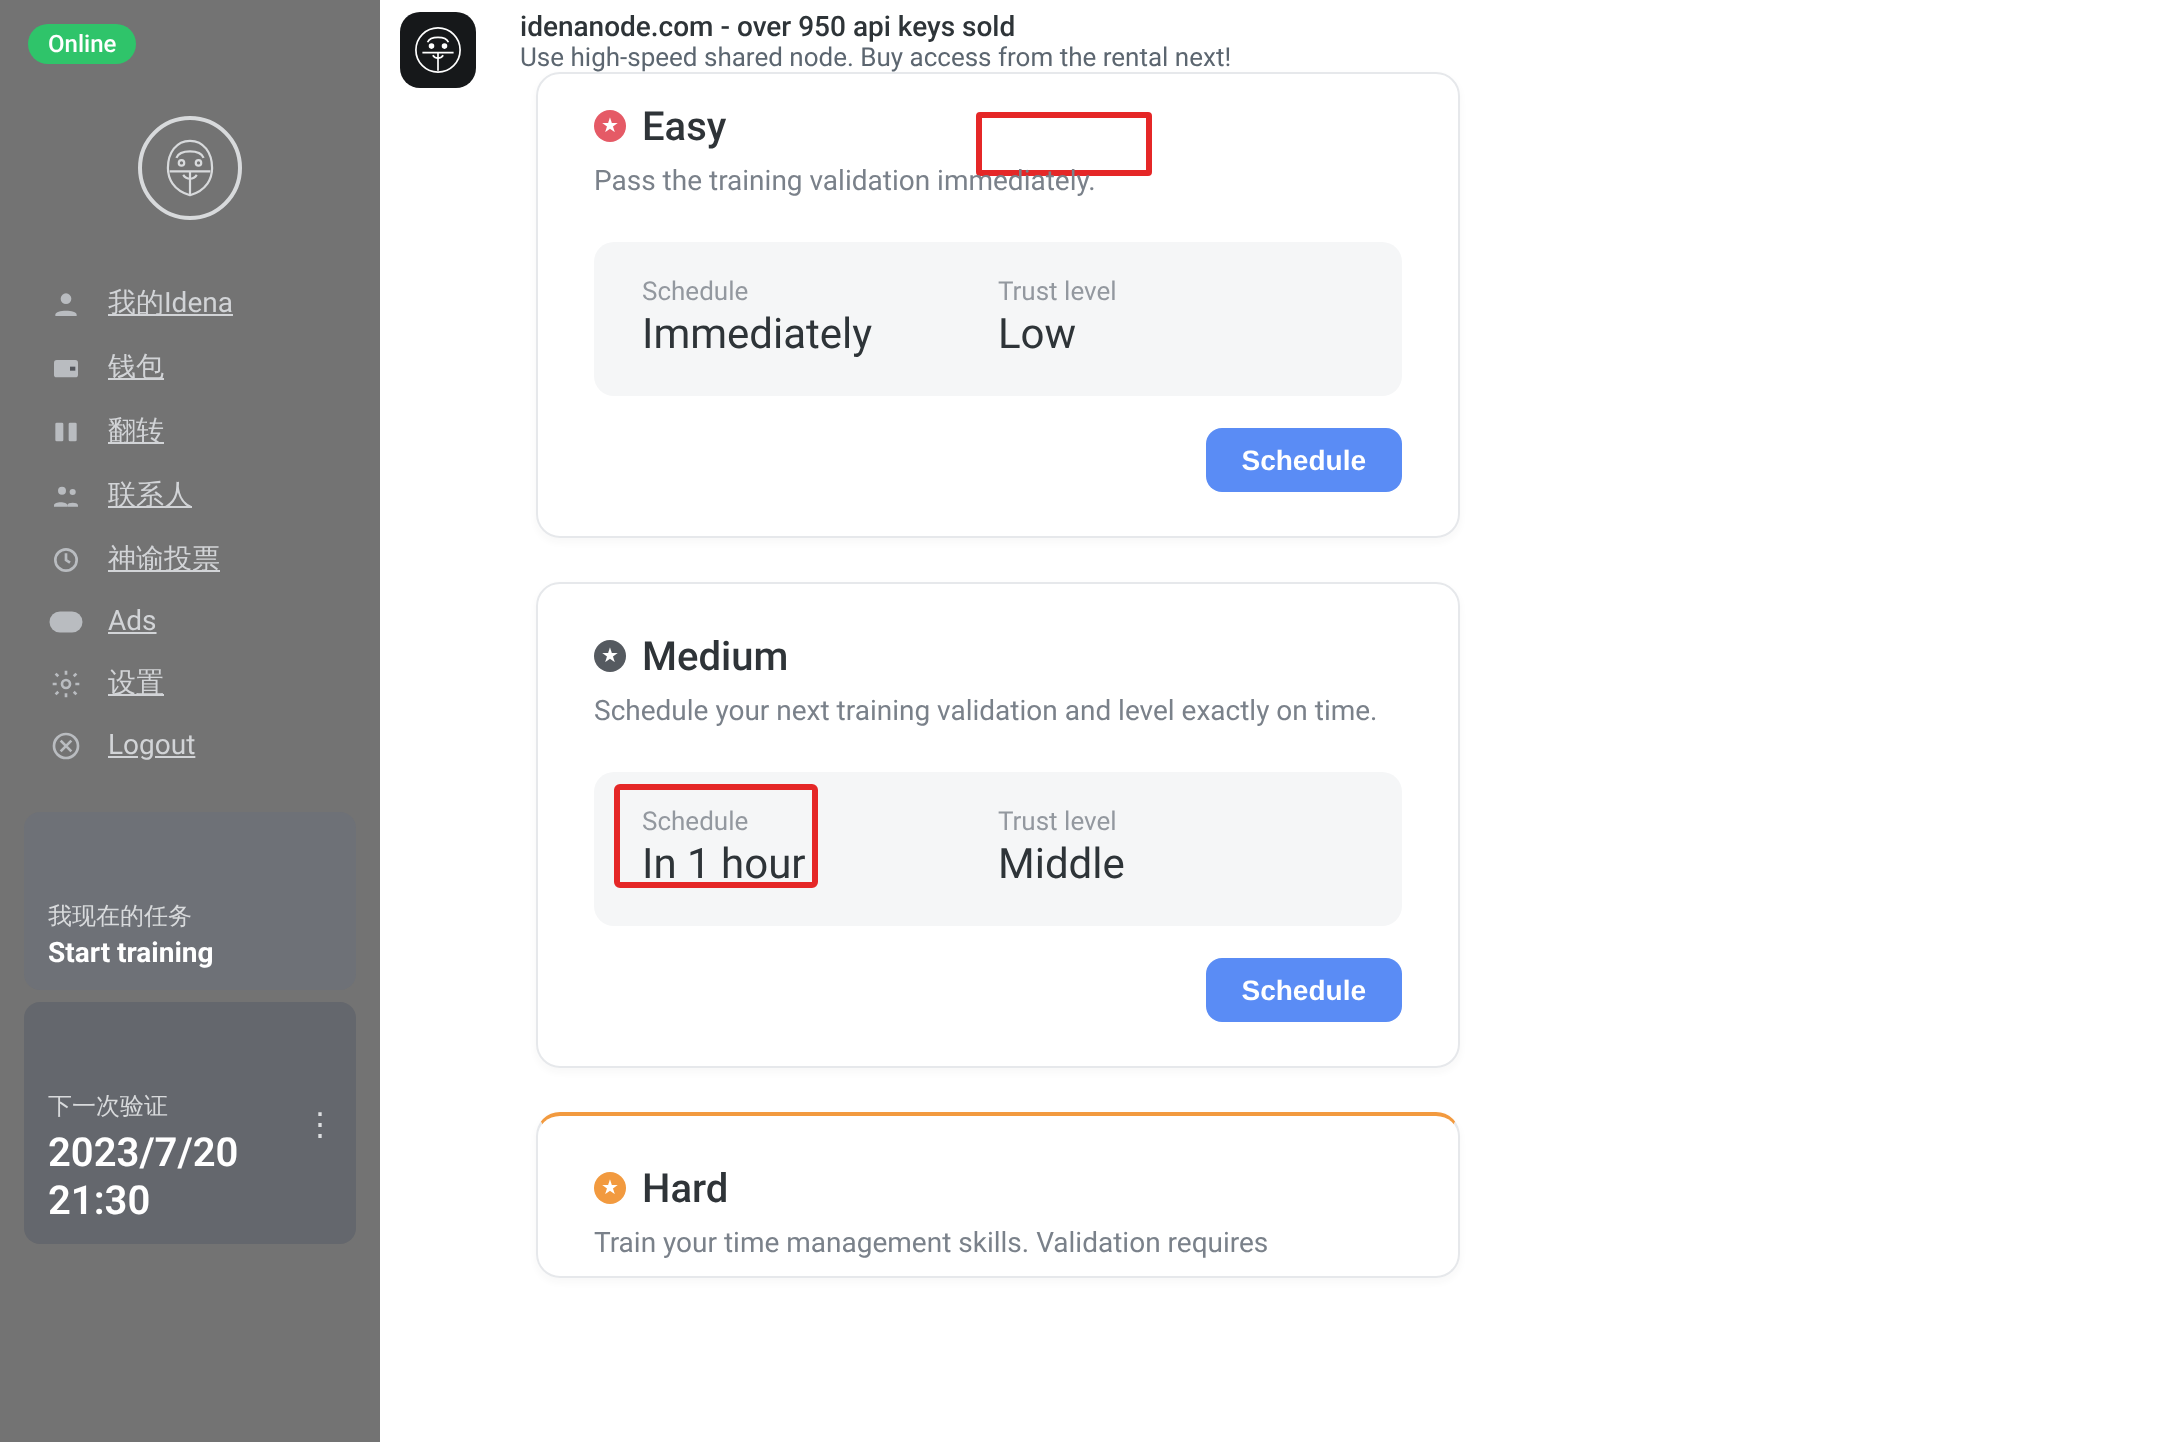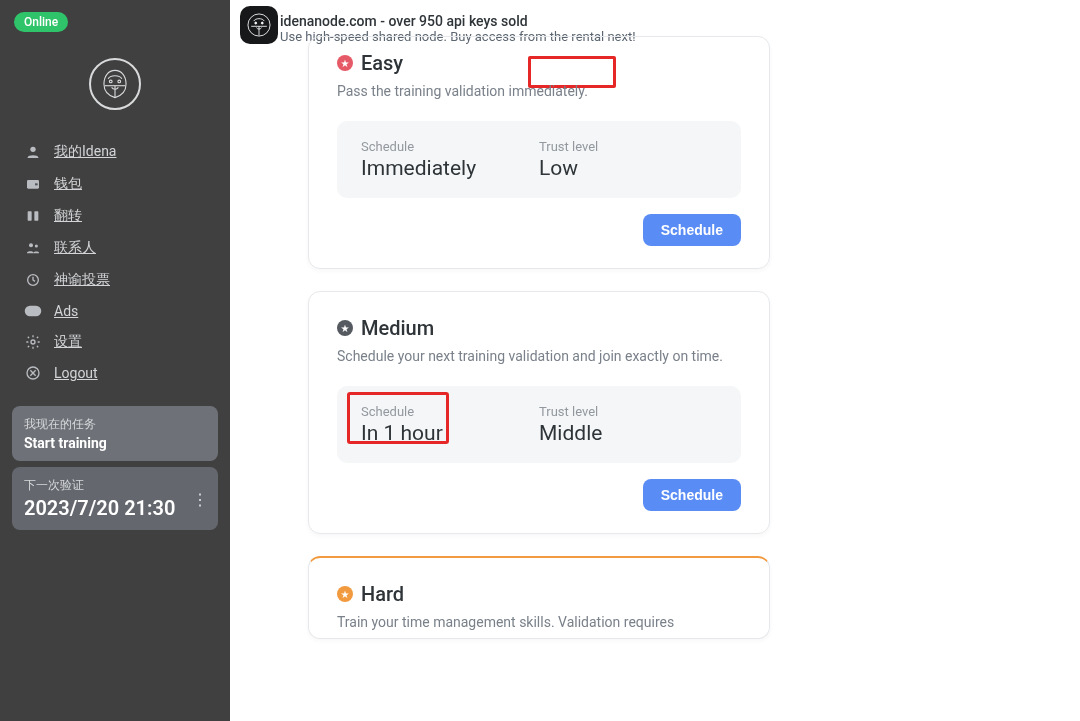--- a/index.html
+++ b/index.html
@@ -5,22 +5,22 @@
     * { box-sizing: border-box; margin: 0; padding: 0; }
     body {
       font-family: -apple-system, BlinkMacSystemFont, "Segoe UI", Roboto, sans-serif;
       width: 1080px;
       height: 721px;
       display: flex;
       background: #fff;
       overflow: hidden;
     }
     .sidebar {
-      width: 230px;
-      background: #404040;
+      width: 190px;
+      background: #737373;
       color: #e7e9eb;
       display: flex;
       flex-direction: column;
       padding: 8px 0 0 0;
     }
     .online-badge {
       background: #2fc46a;
       color: #fff;
       font-size: 12px;
       font-weight: 500;
@@ -63,34 +63,34 @@
       margin: 18px 12px 0;
     }
     .task-card {
       background: #6e7177;
       border-radius: 8px;
       padding: 10px 12px;
       margin-bottom: 6px;
       position: relative;
     }
     .task-card.light { background: #64676d;}
-    .task-label { font-size: 12px; color: #d8dadc; }
+    .task-label { font-size: 12px; color: #d8dadc; margin-top: 34px; }
     .task-main { font-size: 14px; font-weight: 700; color: #fff; margin-top:2px;}
     .task-sub { font-size: 20px; font-weight:600; color: #fff; margin-top:2px;}
     .kebab { position:absolute; right:10px; top:50%; transform:translateY(-50%); color:#dcdee0; font-size:16px;}
     .main {
       flex: 1;
       background: #fff;
       overflow: hidden;
       position: relative;
     }
     .top-banner {
       display: flex;
-      align-items: flex-end;
-      gap: 2px;
+      align-items: flex-start;
+      gap: 22px;
       padding: 6px 10px;
     }
     .banner-avatar {
       width: 38px; height: 38px; border-radius: 10px; background:#16181a;
       display:flex;align-items:center;justify-content:center;
     }
     .banner-text .line1 { font-size: 14px; color:#2e3438; font-weight:500; }
     .banner-text .line2 { font-size: 13px; color:#5c6670; }
     .cards-area {
       padding: 0 40px 40px 78px;
@@ -295,21 +295,21 @@
       <div class="btn-row">
         <button class="schedule-btn">Schedule</button>
       </div>
     </div>
 
     <div class="card">
       <div class="card-title-row">
         <span class="star-icon" style="background:#555a60">★</span>
         <span class="card-title">Medium</span>
       </div>
-      <div class="card-desc">Schedule your next training validation and join exactly on time.</div>
+      <div class="card-desc">Schedule your next training validation and level exactly on time.</div>
       <div class="info-box hl">
         <div class="highlight-sched"></div>
         <div class="info-col">
           <div class="info-label">Schedule</div>
           <div class="info-value">In 1 hour</div>
         </div>
         <div class="info-col">
           <div class="info-label">Trust level</div>
           <div class="info-value">Middle</div>
         </div>

